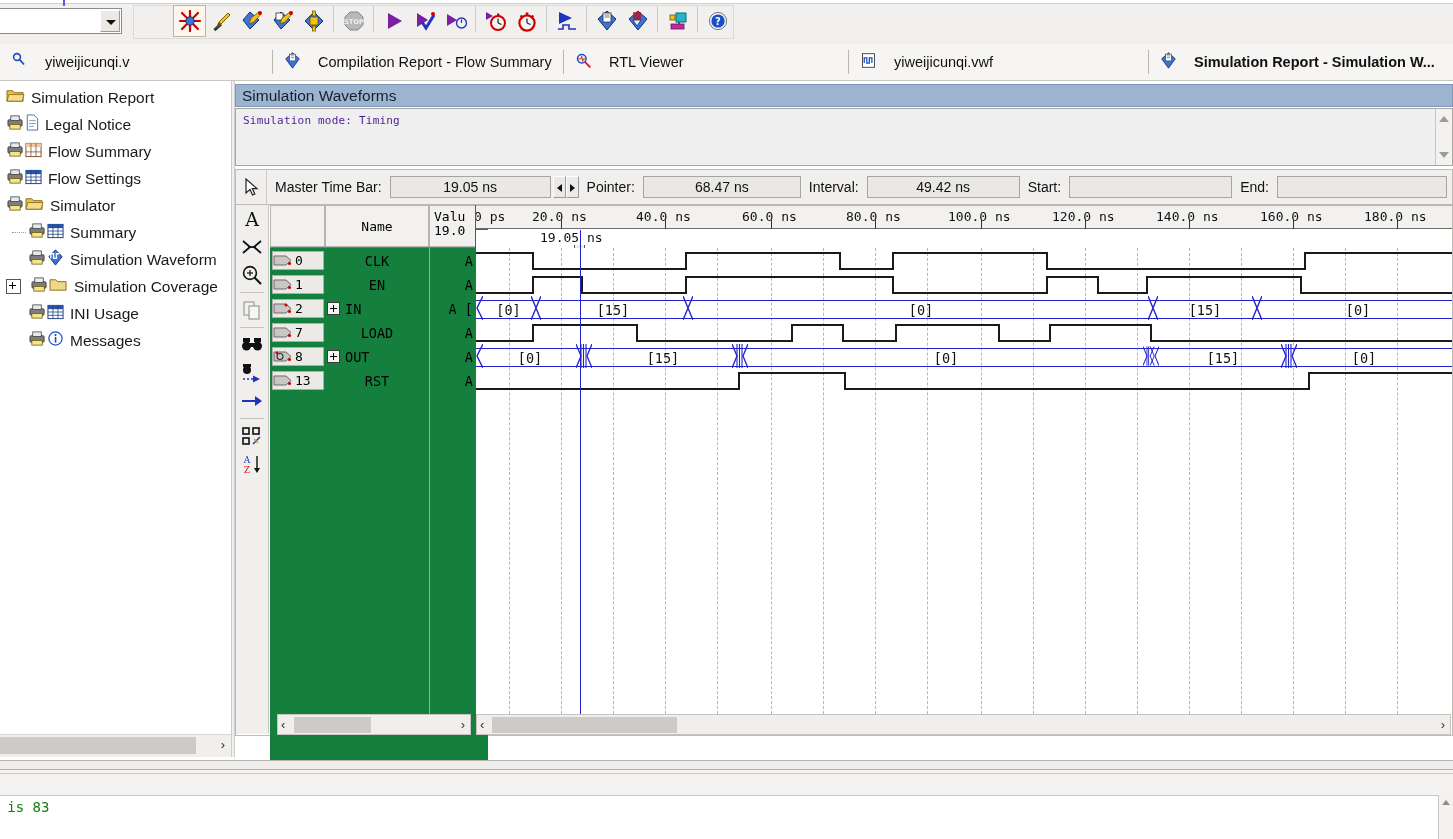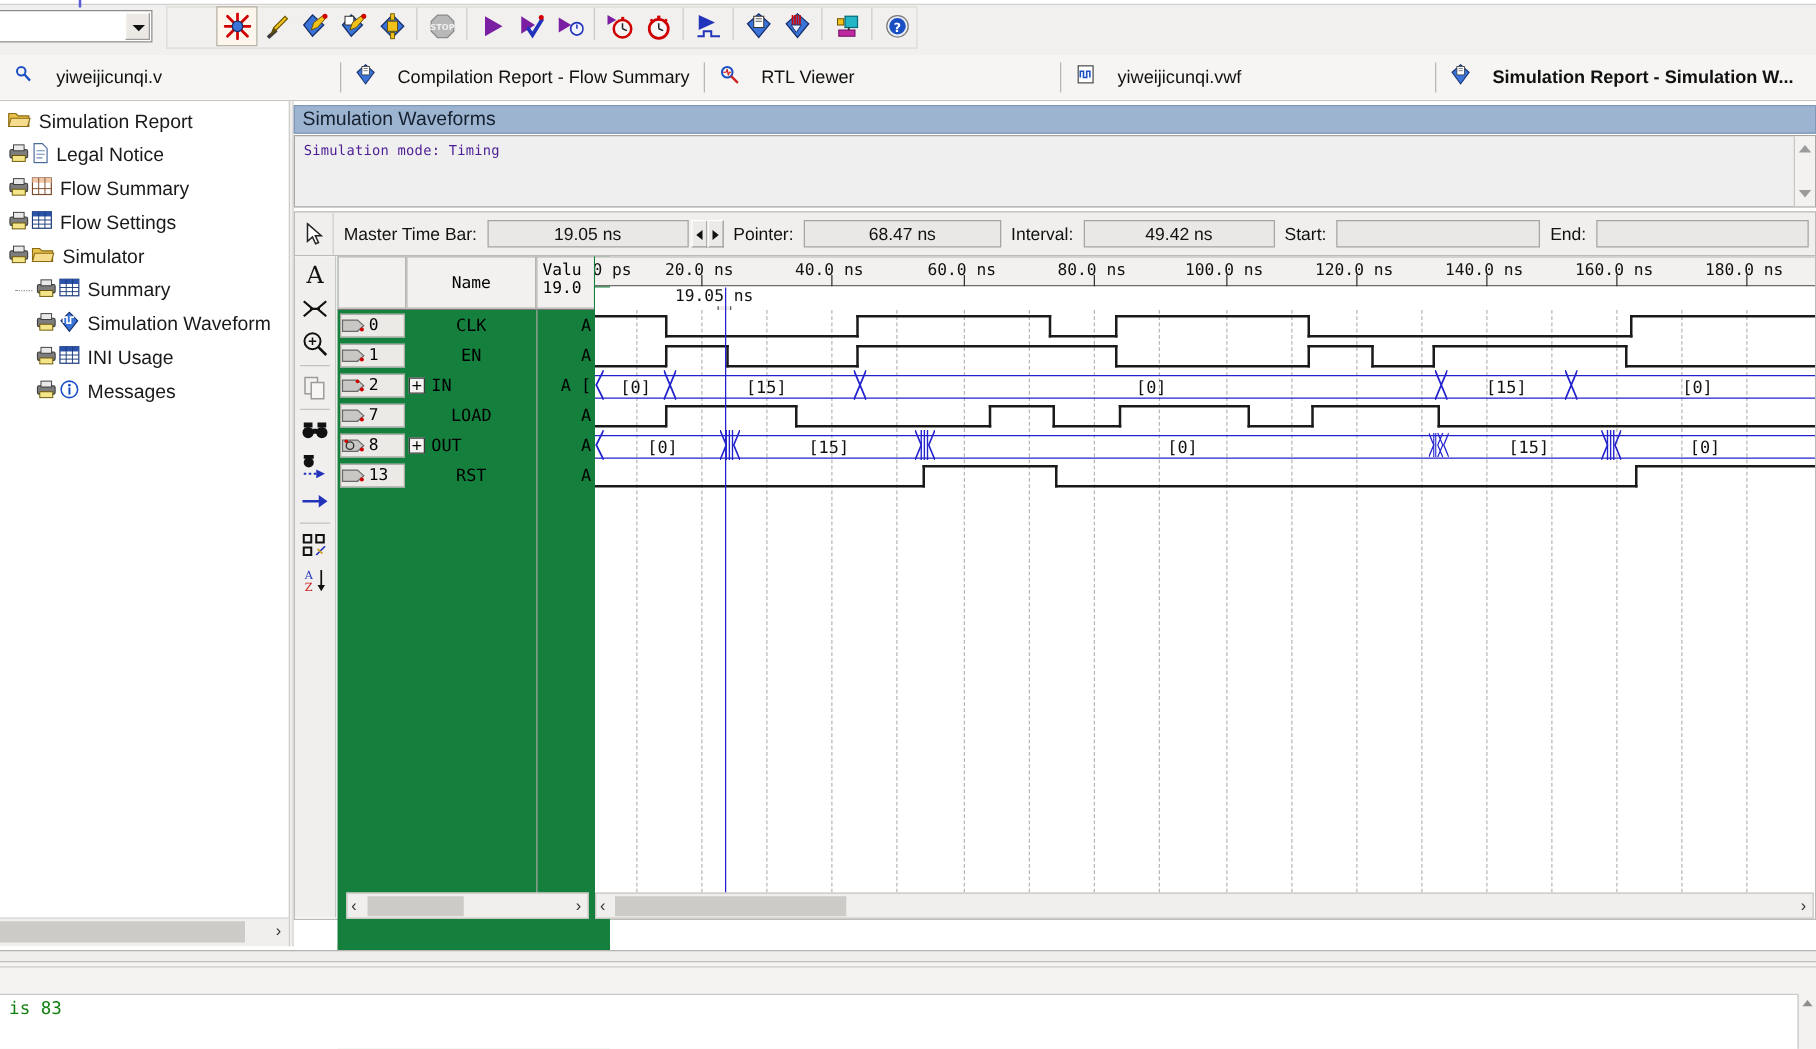--- a/index.html
+++ b/index.html
@@ -459,20 +459,39 @@
         </span>
         <span>
           <svg width="17" height="17" viewBox="0 0 18 18">
               <polygon points="2,8 9,1 16,8 9,17" fill="#3b74d8" stroke="#16306b" stroke-width="1"></polygon>
               <polyline points="4,10 4,5 7,5 7,10 10,10 10,5 13,5" fill="none" stroke="#fff" stroke-width="1.4"></polyline>
             </svg>
         </span>
         <span class="lbl">Simulation Waveform</span>
       </div>
 
+      <div class="tnode" style="padding-left:6px;">
+        <span style="position:relative;display:inline-block;width:13px;height:13px;border:1px solid #555;background:#fff;margin-right:9px;">
+          <span style="position:absolute;left:2px;top:5px;width:7px;height:1px;background:#000;"></span>
+          <span style="position:absolute;left:5px;top:2px;width:1px;height:7px;background:#000;"></span>
+        </span>
+        <span>
+          <svg width="19" height="17" viewBox="0 0 20 18">
+              <rect x="2" y="6" width="15" height="7" rx="1.4" fill="#7d7d7d" stroke="#3a3a3a" stroke-width=".9"></rect>
+              <rect x="5" y="2" width="9" height="5" fill="#e9e9e9" stroke="#3a3a3a" stroke-width=".8"></rect>
+              <rect x="4" y="11" width="11" height="5" fill="#f5e58a" stroke="#6a5400" stroke-width=".8"></rect>
+            </svg>
+        </span>
+        <span>
+          <svg width="19" height="17" viewBox="0 0 20 18">
+              <path d="M1 4h6l2 2h9v9H1z" fill="#f0d88a" stroke="#8a6a12" stroke-width="1"></path>
+            </svg>
+        </span>
+        <span class="lbl">Simulation Coverage</span>
+      </div>
 
       <div class="tnode" style="padding-left:28px;">
         <span>
           <svg width="19" height="17" viewBox="0 0 20 18">
               <rect x="2" y="6" width="15" height="7" rx="1.4" fill="#7d7d7d" stroke="#3a3a3a" stroke-width=".9"></rect>
               <rect x="5" y="2" width="9" height="5" fill="#e9e9e9" stroke="#3a3a3a" stroke-width=".8"></rect>
               <rect x="4" y="11" width="11" height="5" fill="#f5e58a" stroke="#6a5400" stroke-width=".8"></rect>
             </svg>
         </span>
         <span>

